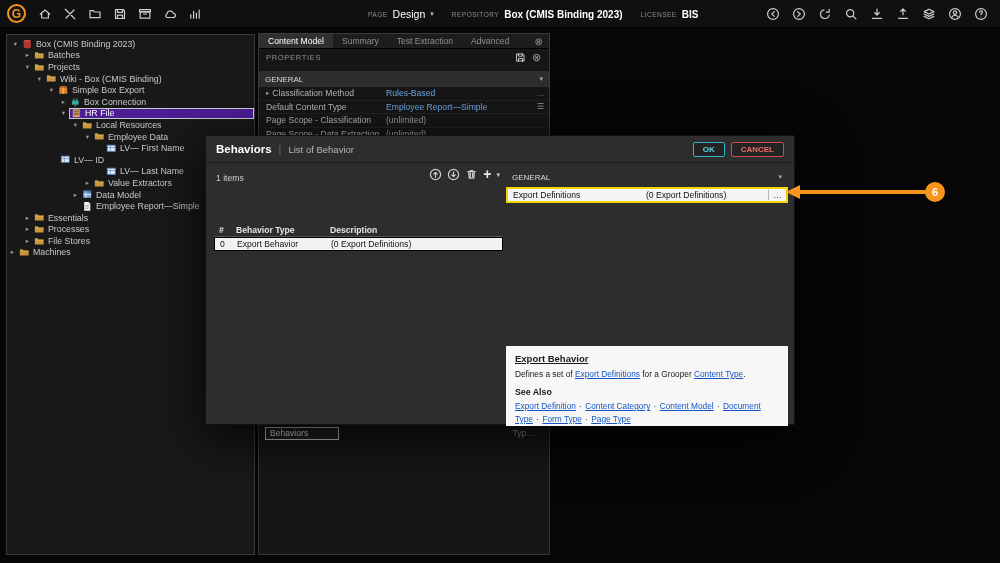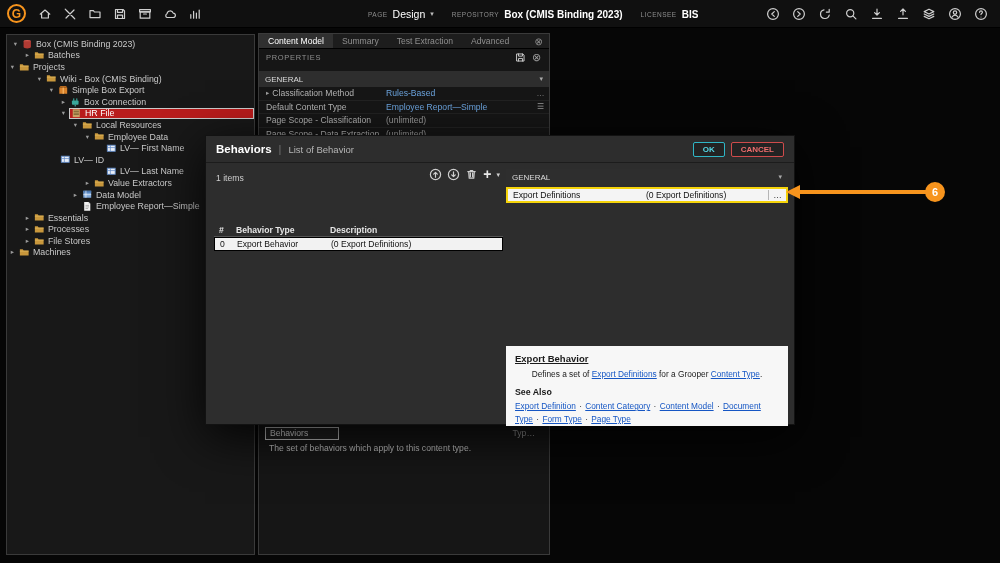--- a/index.html
+++ b/index.html
@@ -22,21 +22,21 @@
   .tb-gap{width:8px;}
   #tb-right{margin-left:auto;display:flex;align-items:center;gap:8px;padding-right:10px;}
 
   
   #sidebar{left:6px;top:34px;width:249px;height:521px;background:#181818;border:1px solid #3a3a3a;overflow:hidden;padding-top:3px;}
   .tree-row{height:11.6px;display:flex;align-items:center;font-size:8.8px;color:#c9c9c9;white-space:nowrap;cursor:pointer;}
   .tw{width:11px;font-size:6.5px;color:#9a9a9a;text-align:center;flex:none;}
   .node{display:flex;align-items:center;height:11.4px;padding-right:5px;}
   .ti{width:12px;height:11px;flex:none;display:flex;align-items:center;justify-content:center;margin-right:3px;}
   .ti svg{width:10.5px;height:10.5px;}
-  .tree-row.selected .node{border:1px solid #c9c9c9;background:#b91c1c;color:#fff;flex:1;}
+  .tree-row.selected .node{border:1px solid #c9c9c9;background:#4c1d95;color:#fff;flex:1;}
 
   
   #main{left:258px;top:33px;width:292px;height:522px;background:#161616;border:1px solid #3a3a3a;}
   #tabbar{display:flex;align-items:stretch;height:15px;background:#1d1d1d;border-bottom:1px solid #000;font-size:8.6px;}
   .tab{padding:0 9px;display:flex;align-items:center;color:#8f8f8f;cursor:pointer;}
   .tab.active{background:#303030;color:#fff;}
   #tab-close{margin-left:auto;color:#8f8f8f;font-size:10px;display:flex;align-items:center;padding:0 6px;cursor:pointer;}
   #props-bar{height:17px;display:flex;align-items:center;padding:0 7px;font-size:7.5px;color:#8f8f8f;letter-spacing:.7px;}
   #props-bar .icons{margin-left:auto;display:flex;gap:5px;align-items:center;}
   .sm-close{color:#9f9f9f;font-size:11px;cursor:pointer;line-height:1;}
@@ -75,21 +75,21 @@
   .c3{flex:1;}
   .t-row{display:flex;background:#f2f2f2;color:#111;height:14px;border:1px solid #000;align-items:center;cursor:pointer;}
   #m-right{position:absolute;left:300px;top:33px;width:282px;}
   #m-right .sec-header{margin-top:0;}
   #m-prop-row{height:16px;display:flex;background:#f4f4f4;color:#111;font-size:8.6px;align-items:center;border:2px solid #f5d40a;margin-top:2px;cursor:pointer;}
   .mp-label{width:138px;flex:none;padding-left:5px;white-space:nowrap;overflow:hidden;}
   .mp-value{flex:1;white-space:nowrap;overflow:hidden;}
   .mp-trail{width:18px;flex:none;text-align:center;border-left:1px solid #b5b5b5;color:#333;cursor:pointer;}
   #m-help{position:absolute;left:300px;top:210px;width:282px;height:80px;background:#f7f7f7;color:#1a1a1a;padding:7px 9px;overflow:hidden;}
   #help-title{font-size:9.5px;font-weight:bold;text-decoration:underline;margin-bottom:5px;}
-  #help-body{font-size:8.3px;line-height:1.35;text-align:center;}
+  #help-body{font-size:8.3px;line-height:1.35;}
   .hlink{color:#1556c4;text-decoration:underline;cursor:pointer;}
   #see-also{font-size:8.8px;font-weight:bold;margin-top:7px;margin-bottom:3px;}
   #help-links{font-size:8.3px;line-height:1.5;}
   .dotsep{color:#333;margin:0 1px;}
 
   
   #anno-line{left:799px;top:190px;width:128px;height:4px;background:#f7941d;}
   #anno-head{left:786px;top:185px;width:0;height:0;border-top:7px solid transparent;border-bottom:7px solid transparent;border-right:14px solid #f7941d;}
   #anno-circle{left:925px;top:182px;width:20px;height:20px;border-radius:50%;background:#f7941d;color:#fff;font-weight:bold;font-size:11px;display:flex;align-items:center;justify-content:center;}
 </style>
@@ -228,21 +228,21 @@
           <span class="node">
             <span class="ti">
               <svg viewBox="0 0 12 12">
                 <path d="M1 2.6h3.3l1 1.3H11v5.8H1z" fill="#c8973c"></path>
                 <path d="M1 4.3h10v.8H1z" fill="#e2bb60"></path>
               </svg>
             </span>
             <span class="tl">Batches</span>
           </span>
         </div>
-        <div class="tree-row" style="">
+        <div class="tree-row" style="padding-left: 15px;">
           <span class="tw">▾</span>
           <span class="node">
             <span class="ti">
               <svg viewBox="0 0 12 12">
                 <path d="M1 2.6h3.3l1 1.3H11v5.8H1z" fill="#c8973c"></path>
                 <path d="M1 4.3h10v.8H1z" fill="#e2bb60"></path>
               </svg>
             </span>
             <span class="tl">Projects</span>
           </span>
@@ -491,21 +491,20 @@
         <div class="prow">
           <span class="pl">Page Scope - Data Extraction</span>
           <span class="pv">(unlimited)</span>
           <span class="pt"></span>
         </div>
       </div>
     <div id="beh-row">
       <span id="beh-label">Behaviors</span>
       <span id="beh-value">Typ…</span>
     </div>
-    <div id="beh-desc">The set of behaviors which apply to this content type.</div>
   </div>
 
   <div id="modal" class="abs">
     <div id="modal-header">
       <span id="modal-title">Behaviors</span>
       <span id="modal-sep">|</span>
       <span id="modal-subtitle">List of Behavior</span>
       <span class="modal-btn" id="ok-btn">OK</span>
       <span class="modal-btn" id="cancel-btn">CANCEL</span>
     </div>

